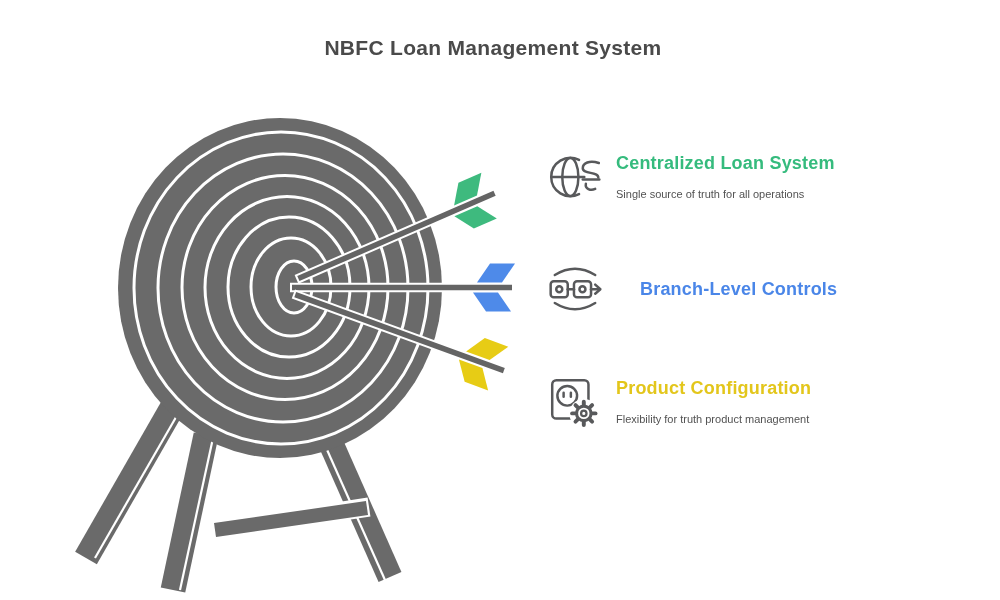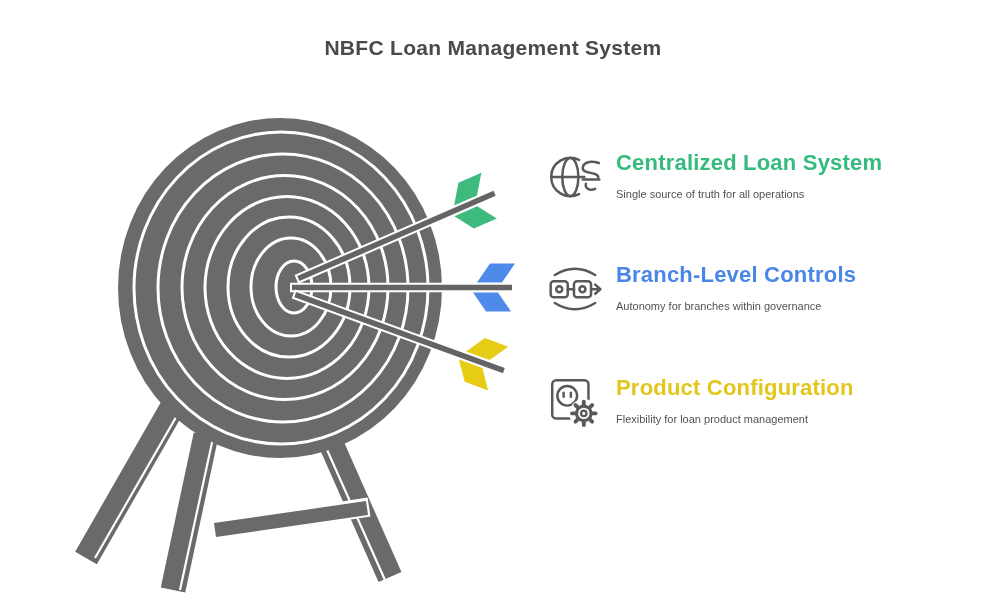--- a/index.html
+++ b/index.html
@@ -12,24 +12,24 @@
     text-align:center; font-size:21px; font-weight:bold;
     color:#4a4a4a; letter-spacing:.3px;
   }
 
   .illustration { position:absolute; left:0; top:90px; width:560px; height:510px; }
 
   .feature-list { position:absolute; left:546px; top:0; width:420px; }
   .feature-row { position:absolute; left:0; display:flex; align-items:center; }
   .feature-row .icon-box { width:58px; height:58px; flex:0 0 58px; margin-right:12px; }
   .feature-text { display:flex; flex-direction:column; }
-  .feature-heading { font-size:22px; font-weight:bold; line-height:22px; letter-spacing:.2px; }
+  .feature-heading { font-size:18px; font-weight:bold; line-height:22px; letter-spacing:.2px; }
   .feature-desc { font-size:11px; color:#525252; line-height:18px; margin-top:11px; }
   .row-1 { top:148px; }
-  .row-2 { top:260px; }
+  .row-2 { top:260px;gap:24px; }
   .row-3 { top:373px;align-items:center; }
 
   svg { display:block; }
   .ico { stroke:#58595b; stroke-width:2.4; fill:none; stroke-linecap:round; stroke-linejoin:round; }
 </style>
 </head>
 <body>
 
 <div class="canvas">
 
@@ -110,21 +110,20 @@
           <rect x="27" y="20.5" width="16.5" height="15.5" rx="3"></rect>
           <circle cx="12.8" cy="28.2" r="2.9"></circle>
           <circle cx="35.2" cy="28.2" r="2.9"></circle>
           <path d="M21,28.2 H27"></path>
           <path d="M43.5,28.2 H51.5"></path>
           <polyline points="47.5,23.8 52.5,28.2 47.5,32.6"></polyline>
         </g>
       </svg>
       <div class="feature-text">
         <div class="feature-heading" style="color: rgb(74, 134, 232);">Branch-Level Controls</div>
-        <div class="feature-desc">Autonomy for branches within governance</div>
       </div>
     </div>
 
     <div class="feature-row row-3">
       <svg class="icon-box" viewBox="0 0 56 56">
         <g class="ico">
           <rect x="6" y="7" width="35" height="37" rx="4"></rect>
           <circle cx="20.5" cy="22" r="9.5"></circle>
           <path d="M17,19 V23"></path>
           <path d="M24,19 V23"></path>
@@ -138,18 +137,18 @@
           <line x1="29.3" y1="39" x2="25.2" y2="39"></line>
           <line x1="31.4" y1="33.9" x2="28.5" y2="31"></line>
           <line x1="36.5" y1="31.8" x2="36.5" y2="27.7"></line>
           <line x1="41.6" y1="33.9" x2="44.5" y2="31"></line>
         </g>
         <circle cx="36.5" cy="39" r="7" fill="#ffffff" stroke="#58595b" stroke-width="3"></circle>
         <circle cx="36.5" cy="39" r="2.6" fill="none" stroke="#58595b" stroke-width="2.2"></circle>
       </svg>
       <div class="feature-text">
         <div class="feature-heading" style="color: rgb(227, 198, 27);">Product Configuration</div>
-        <div class="feature-desc">Flexibility for loan product management</div>
+        <div class="feature-desc">Flexibility for truth product management</div>
       </div>
     </div>
 
   </div>
 </div>
 
 </body></html>

